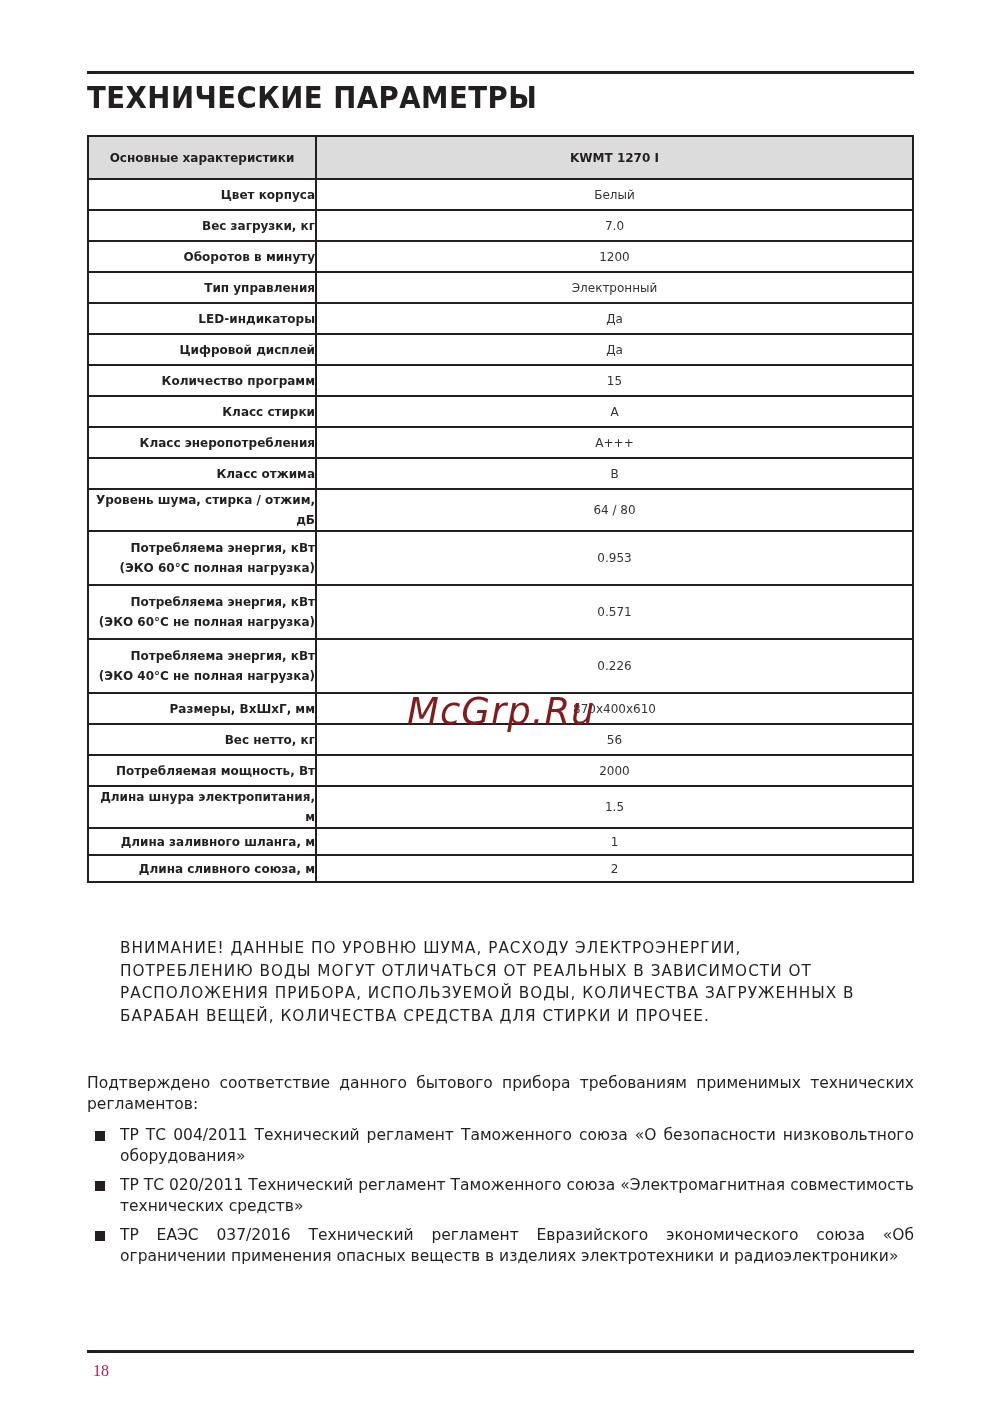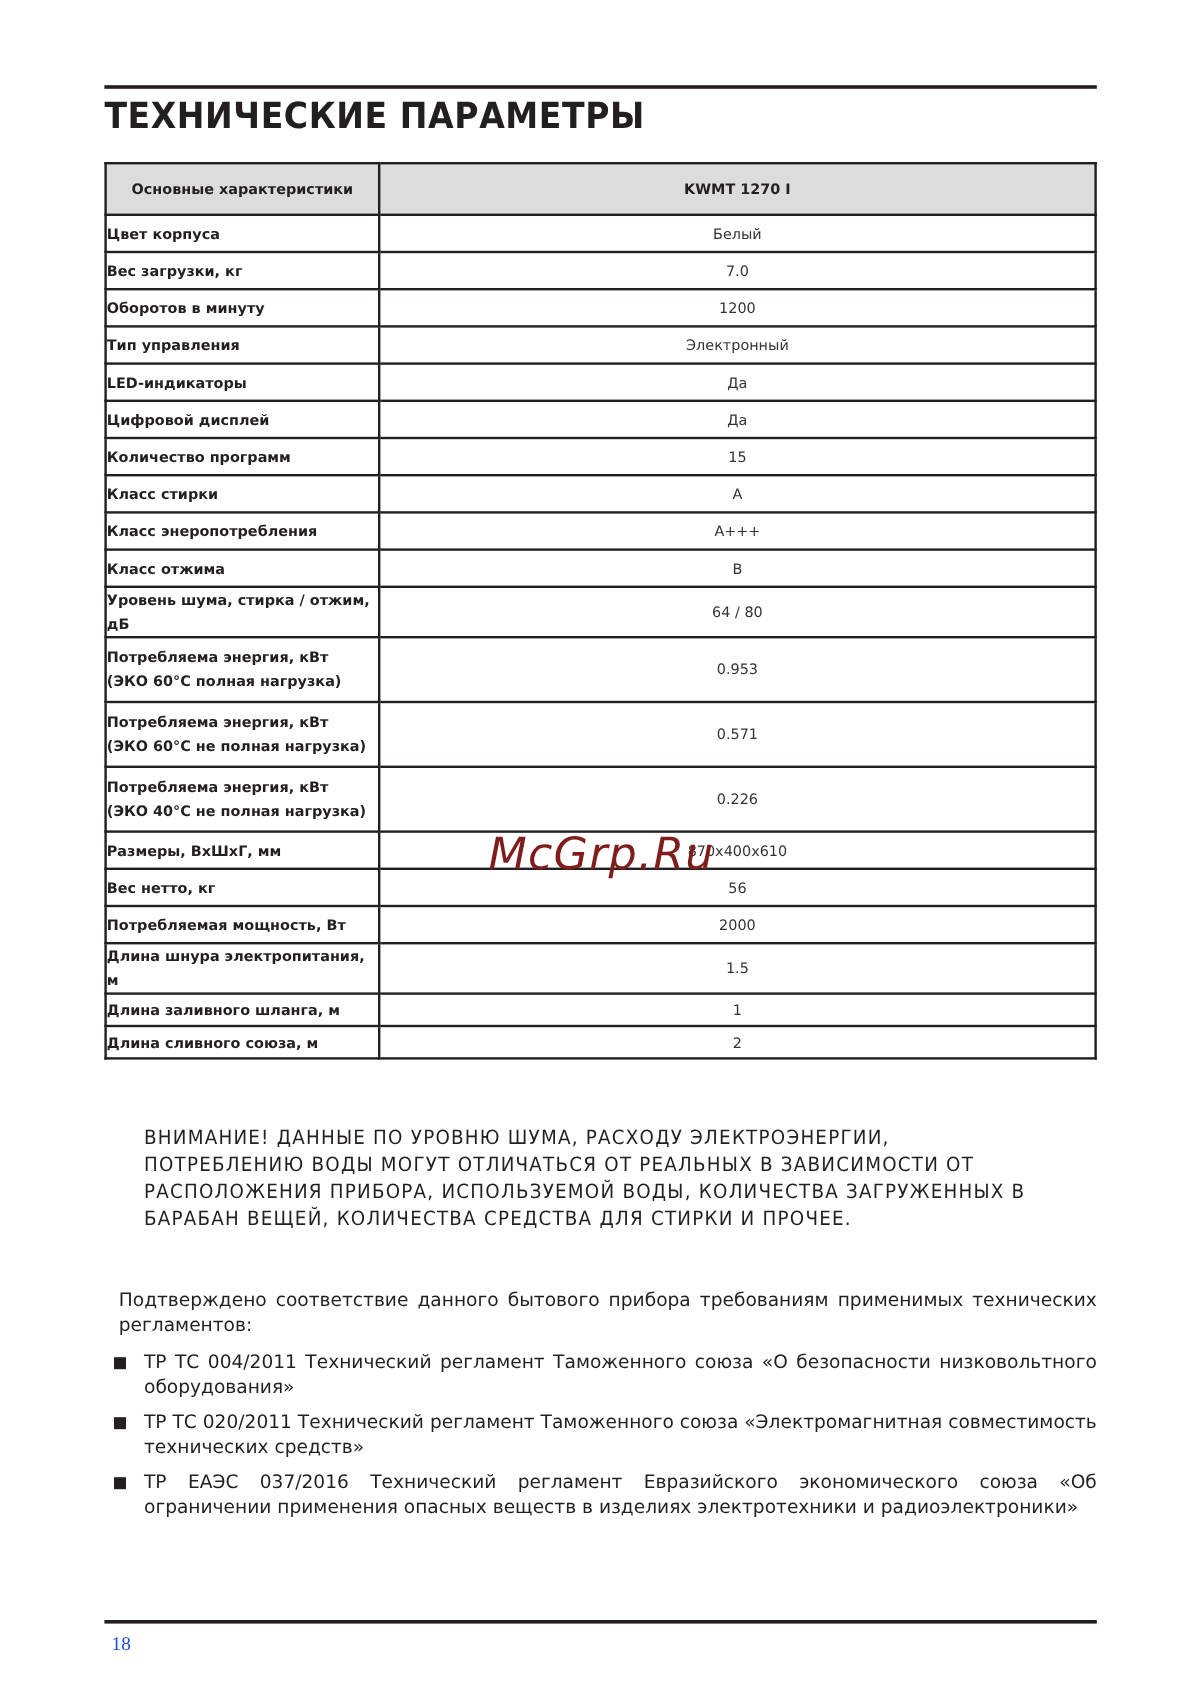--- a/index.html
+++ b/index.html
@@ -20,46 +20,46 @@
     border-collapse: collapse; border: 2px solid #231f20;
     font-size: 12px;
   }
   table.specs td, table.specs th {
     border: 2px solid #231f20; padding: 0 0; vertical-align: middle;
   }
   table.specs th {
     background: #dcdcdc; height: 41px; font-weight: bold; font-size: 12px; text-align: center;
   }
   table.specs th.col-name { width: 226px; }
-  table.specs td.name { font-weight: bold; text-align: left; line-height: 20px; }
+  table.specs td.name { font-weight: bold; text-align: right; line-height: 20px; }
   table.specs td.value { text-align: center; font-weight: normal; color: #333; margin-top: 38px; }
   tr.h-std td { height: 29px; }
   tr.h-tall td { height: 52px; }
   tr.h-short td { height: 25px; }
   .warning {
     position: absolute; left: 120px; top: 937px; width: 790px; margin: 0;
     font-size: 16.4px; line-height: 22.5px; letter-spacing: 1.1px; text-transform: uppercase;
     transform: scaleX(0.93); transform-origin: left; color: #231f20;
   }
   .compliance {
     position: absolute; left: 87px; top: 1073px; width: 827px;
     font-size: 15.5px; line-height: 21px; color: #231f20;
   }
-  .compliance p { margin: 0 0 10px 12px; text-align: justify; }
+  .compliance p { margin: 0 0 10px 0; text-align: justify; }
   .compliance ul { list-style: none; margin: 0; padding: 0; }
   .compliance li { position: relative; padding-left: 33px; margin-bottom: 8px; text-align: justify; }
   .bullet {
     position: absolute; left: 8px; top: 6px; width: 10px; height: 10px; background: #231f20;
   }
   .bottom-rule {
     position: absolute; left: 87px; top: 1350px; width: 827px; height: 3px; background: #231f20;
   }
   .page-number {
     position: absolute; left: 93px; top: 1362px;
-    font-family: "Liberation Serif", "DejaVu Serif", serif; font-size: 16px; color: #1d4ed8;
+    font-family: "Liberation Serif", "DejaVu Serif", serif; font-size: 16px; color: #be185d;
   }
   .watermark {
     position: absolute; left: 407px; top: 690px;
     font-family: "DejaVu Sans", sans-serif; font-style: italic; font-size: 37px;
     color: #7f1d1d; letter-spacing: 1px; text-align: center;
   }
 </style>
 </head>
 <body>
 

